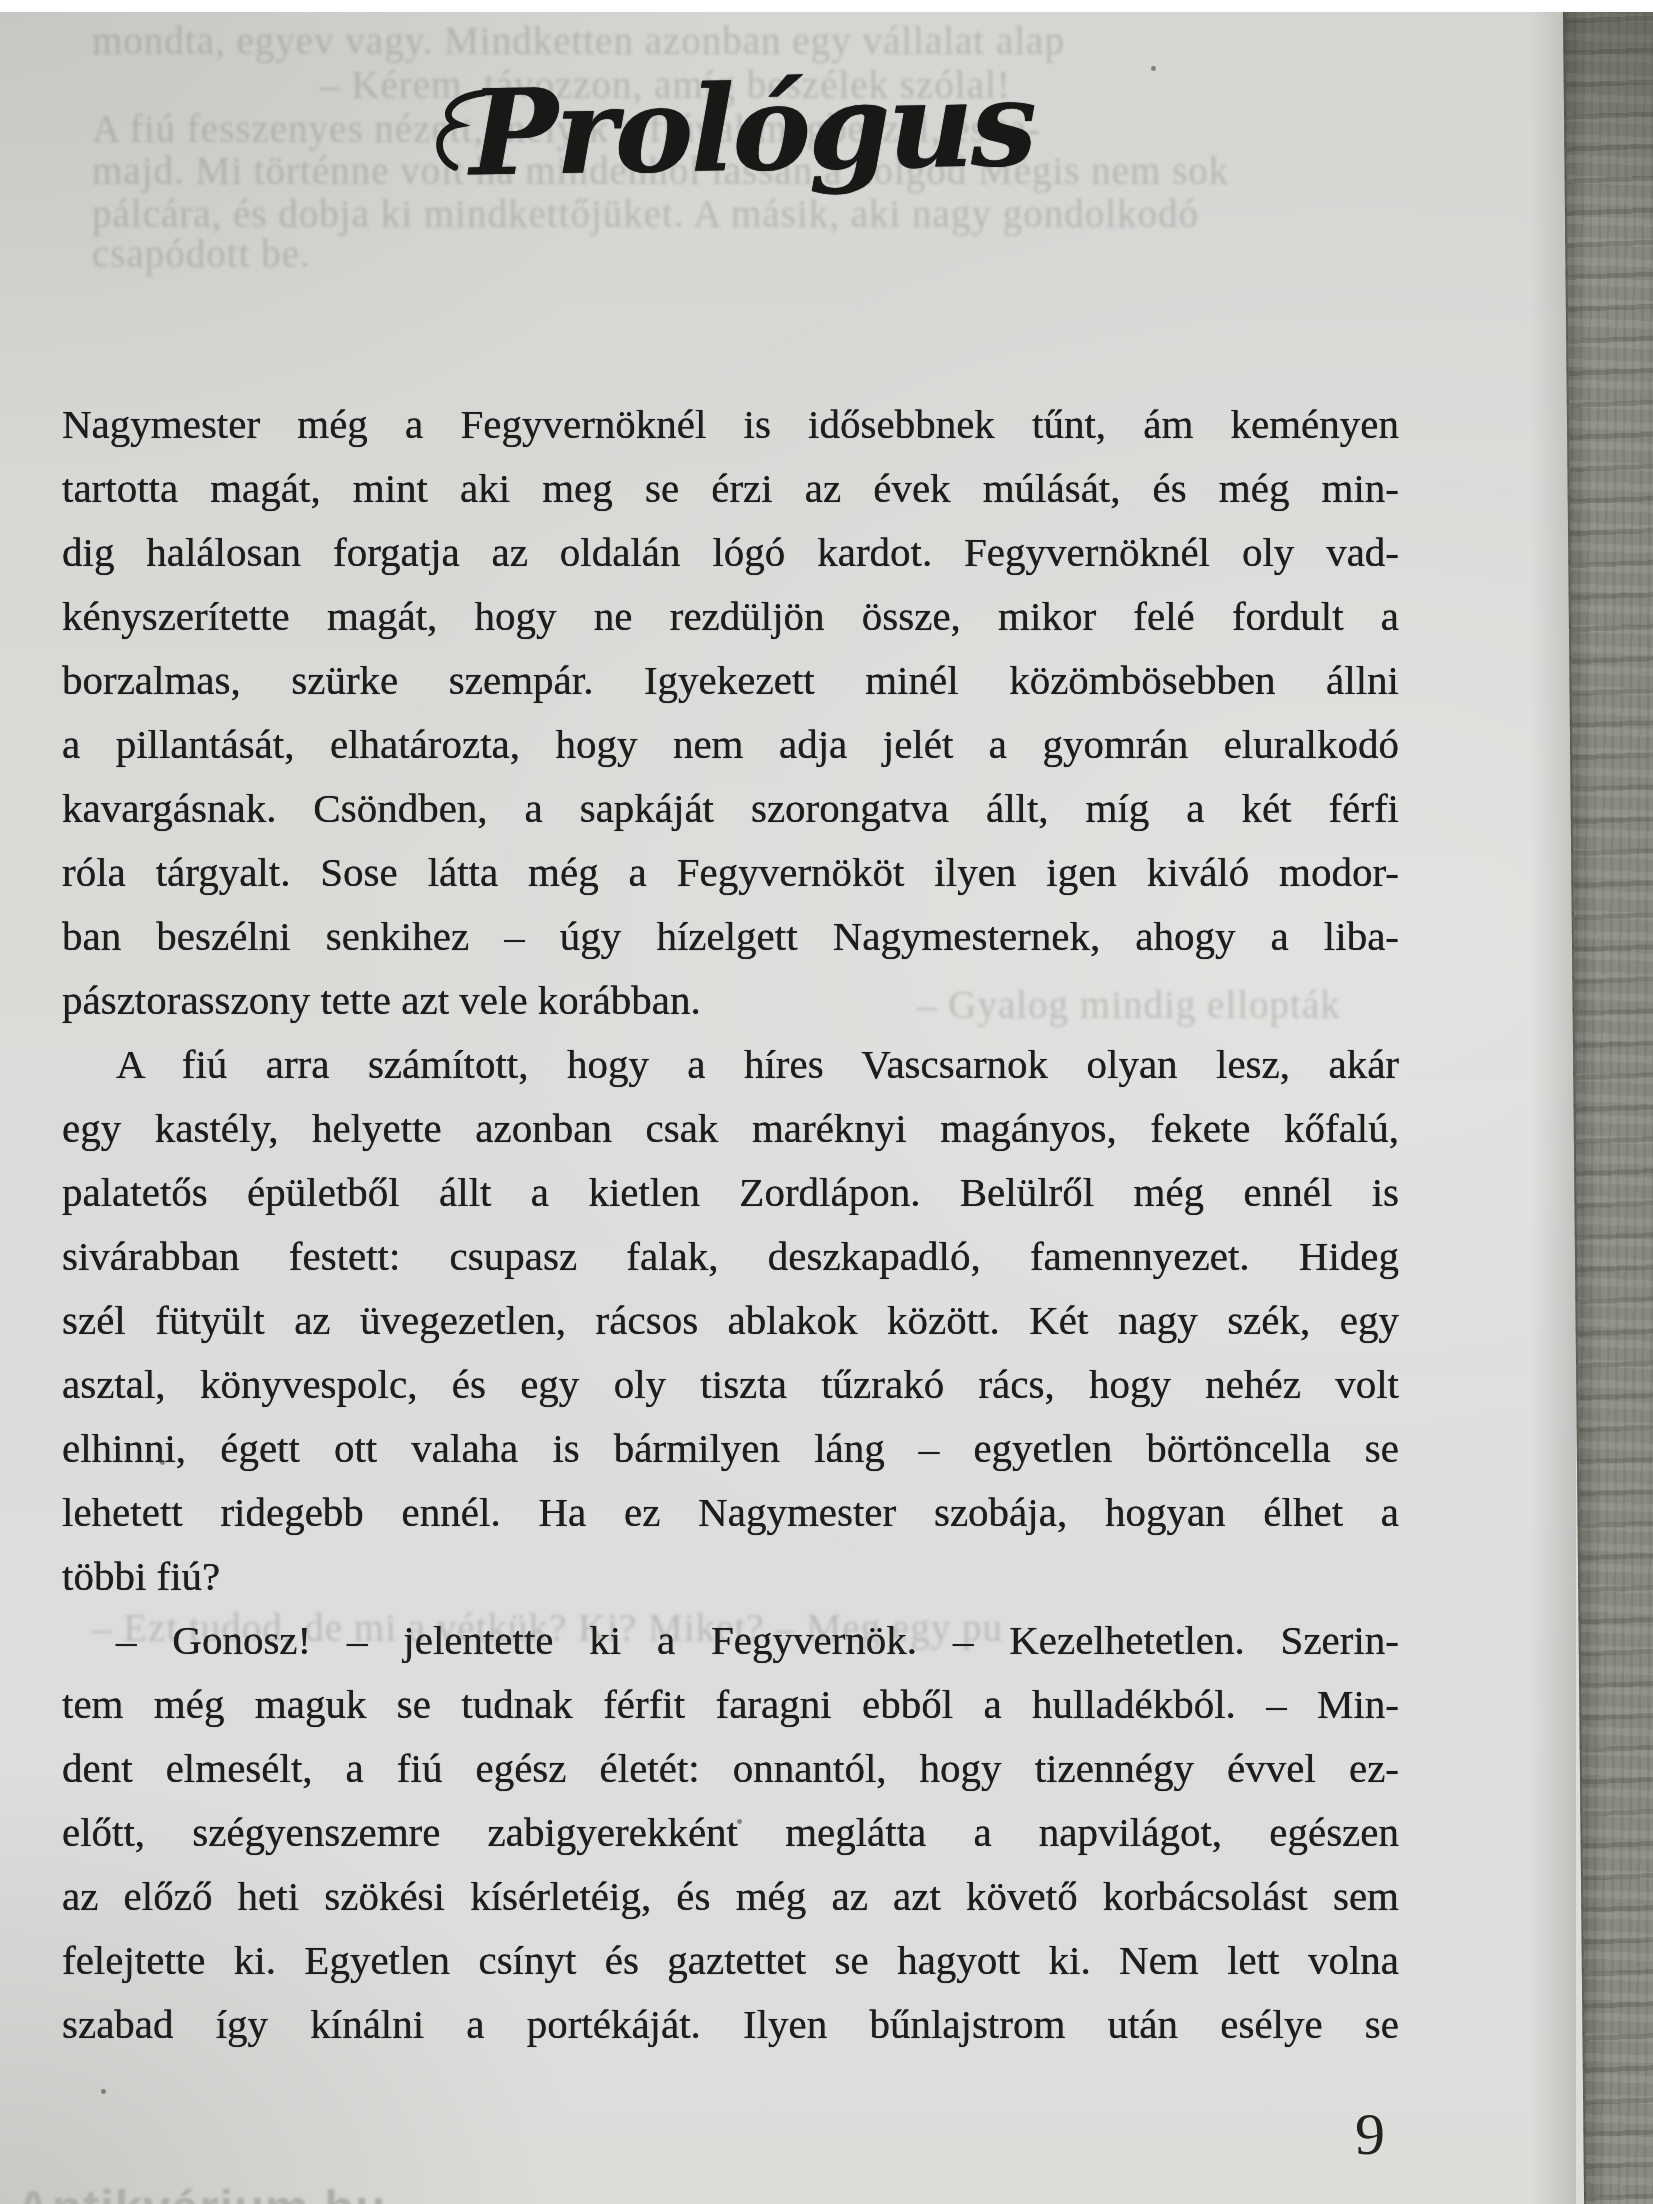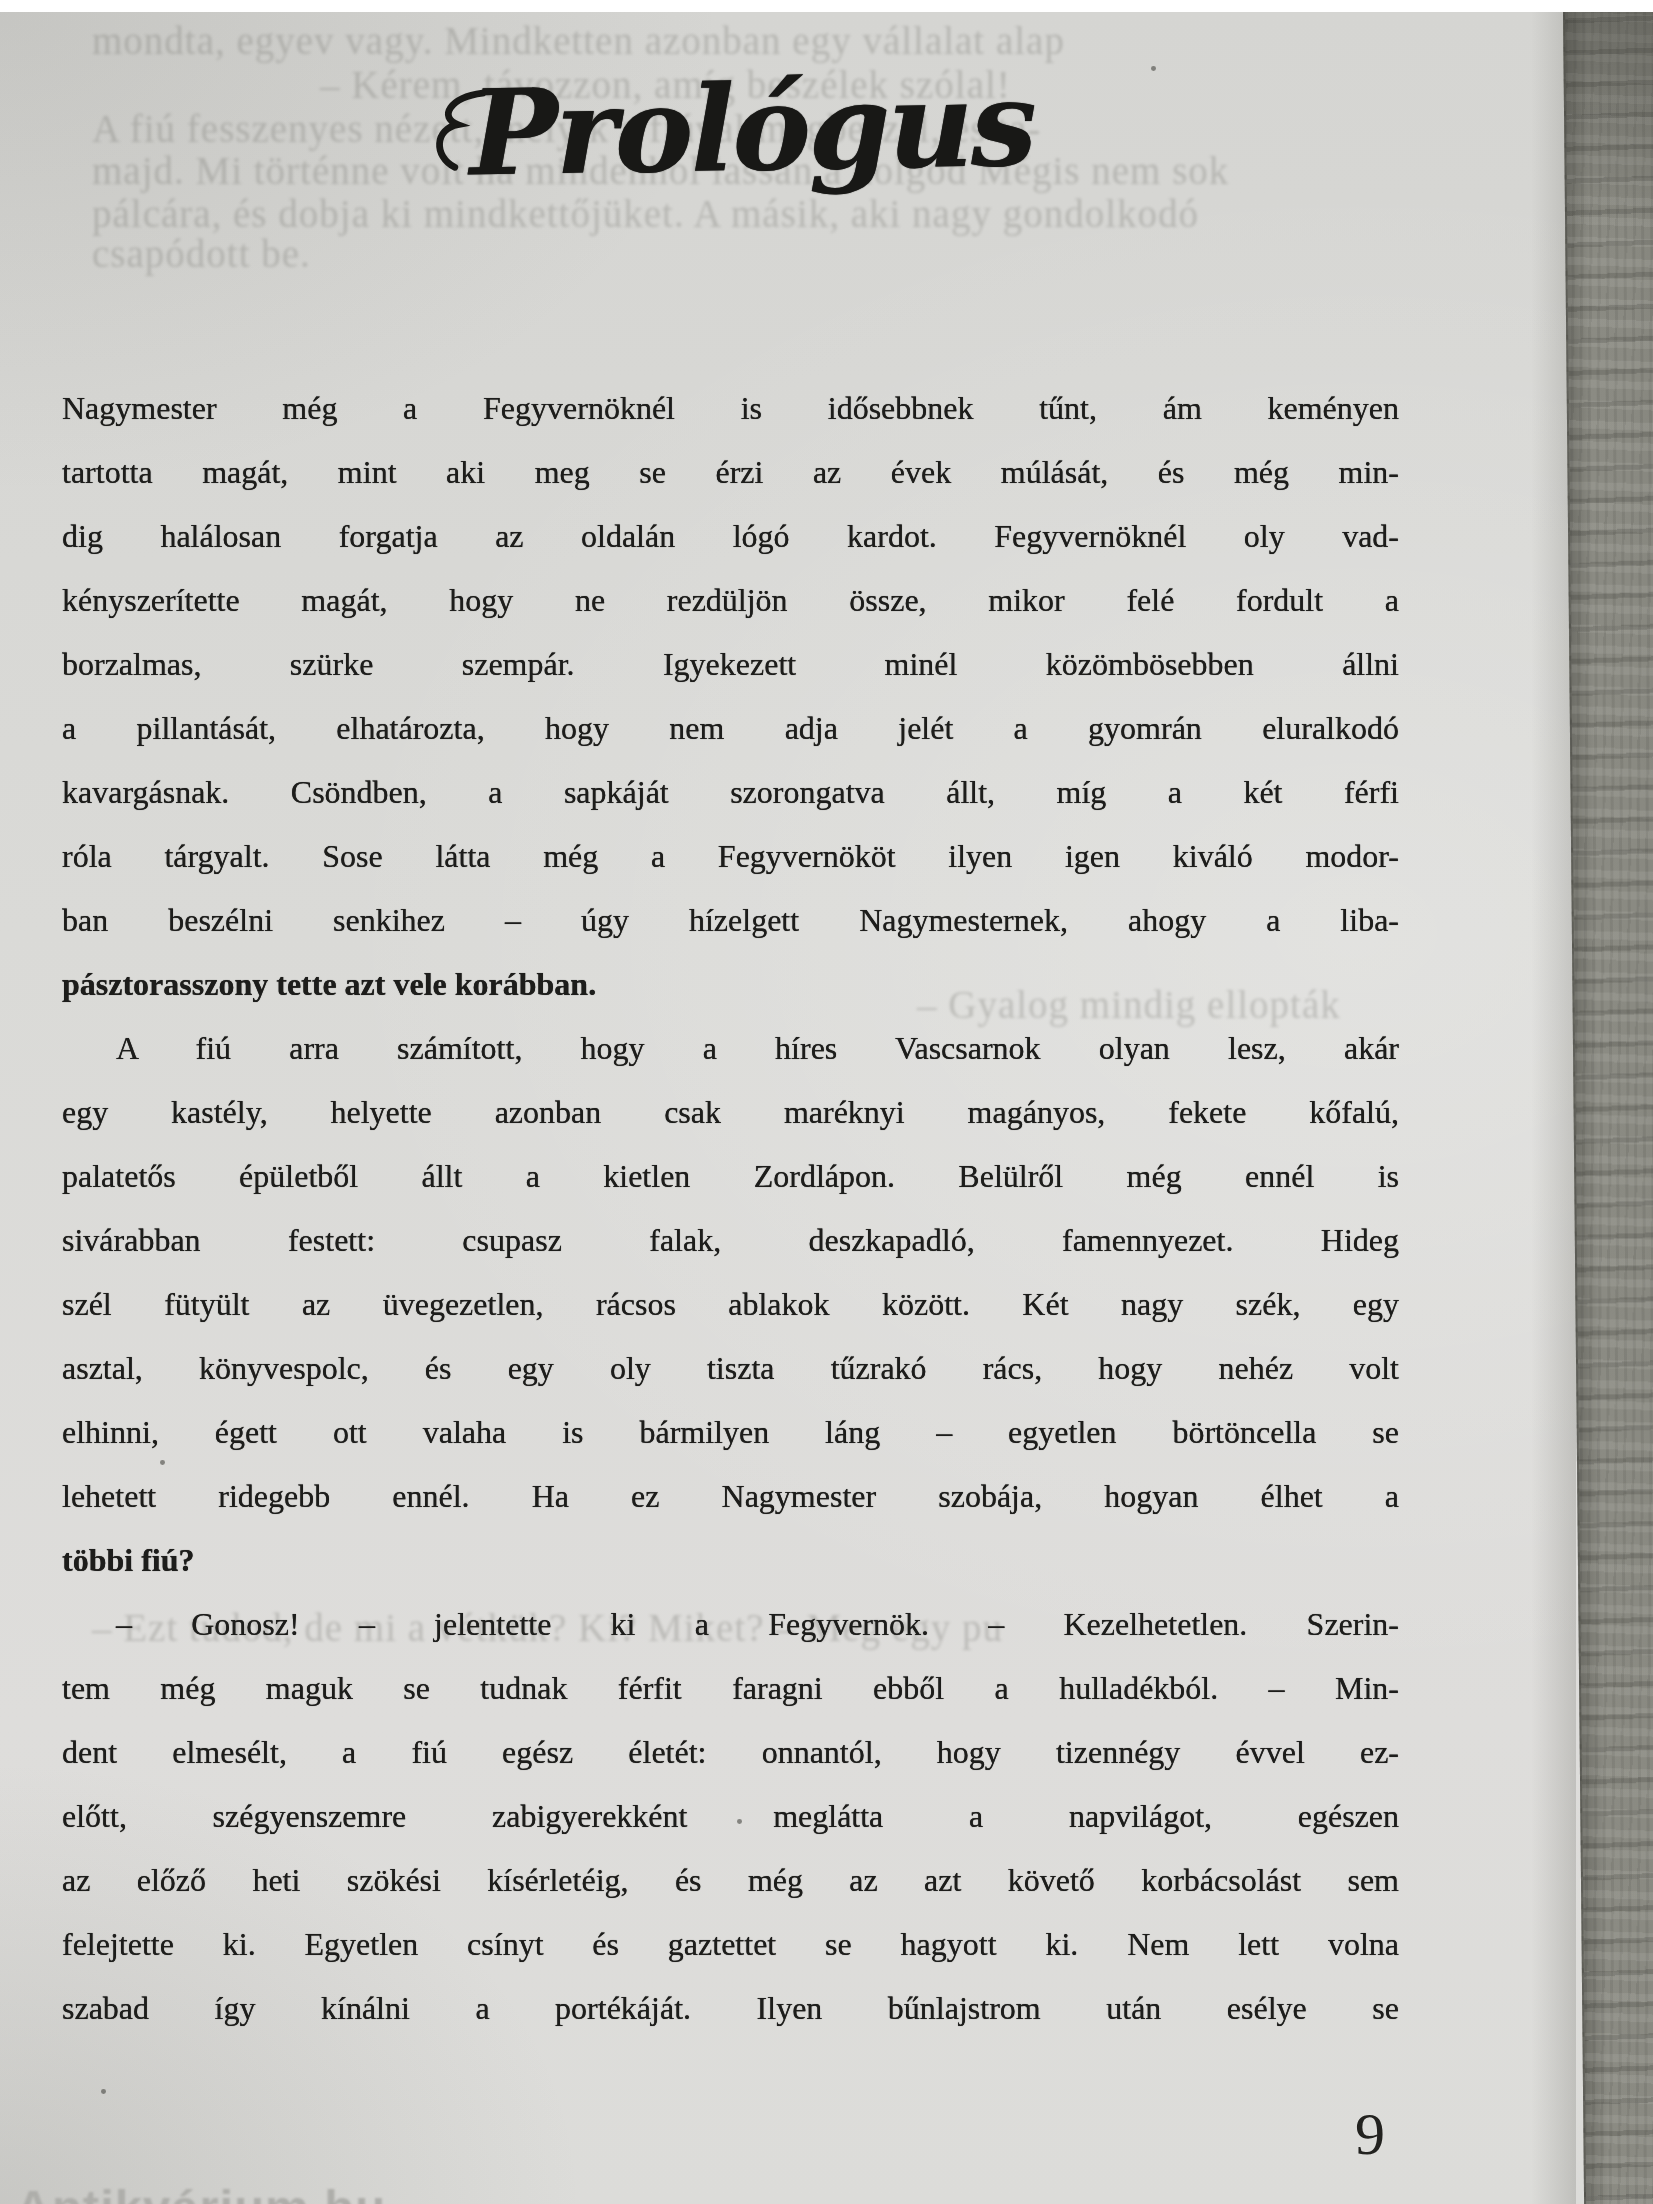--- a/index.html
+++ b/index.html
@@ -49,33 +49,33 @@
   }
   .title .flourish {
     display: inline-block;
     vertical-align: -11.6px;
     margin-right: -19.4px;
   }
 
   
   .body {
     position: absolute;
-    left: 62px; top: 364px; width: 1337px;
-    font-size: 32px;
+    left: 62px; top: 380px; width: 1337px;
+    font-size: 41px;
     line-height: 64px;
     color: #1d1d1b;
     text-shadow: 0 0 0.7px #1d1d1b;
   }
   .line {
     text-align: justify;
     text-align-last: justify;
     text-justify: inter-word;
     white-space: normal;
   }
-  .line.last { text-align: center; text-align-last: left; font-weight: bold; }
+  .line.last { text-align: center; text-align-last: left; }
   .line.indent { text-indent: 54px; }
 
   
   .pagenum {
     position: absolute;
     left: 1355px; top: 2088px;
     font-size: 60px;
     color: #22221f;
   }
 

